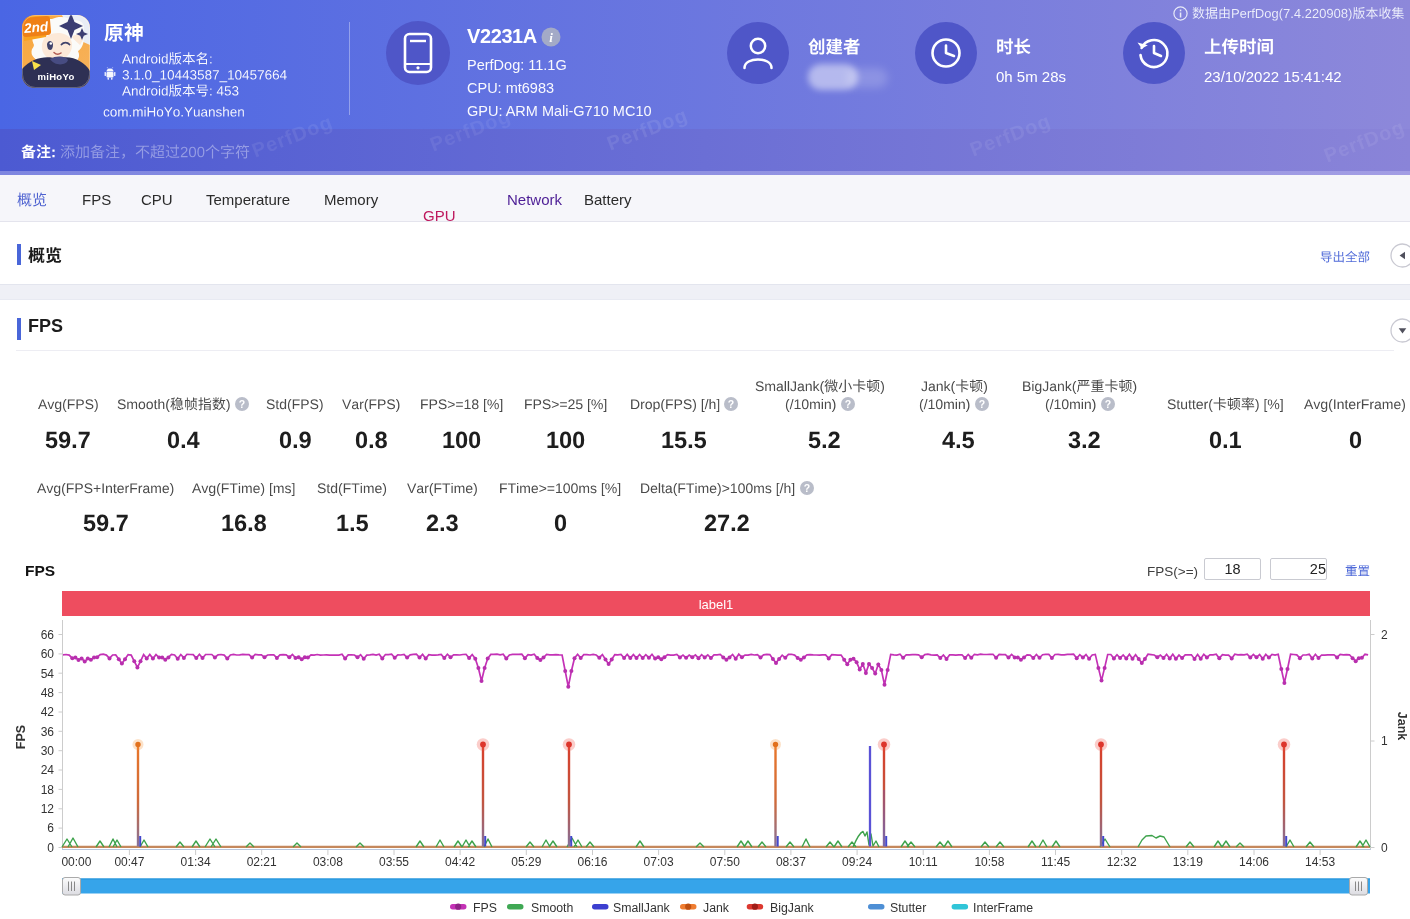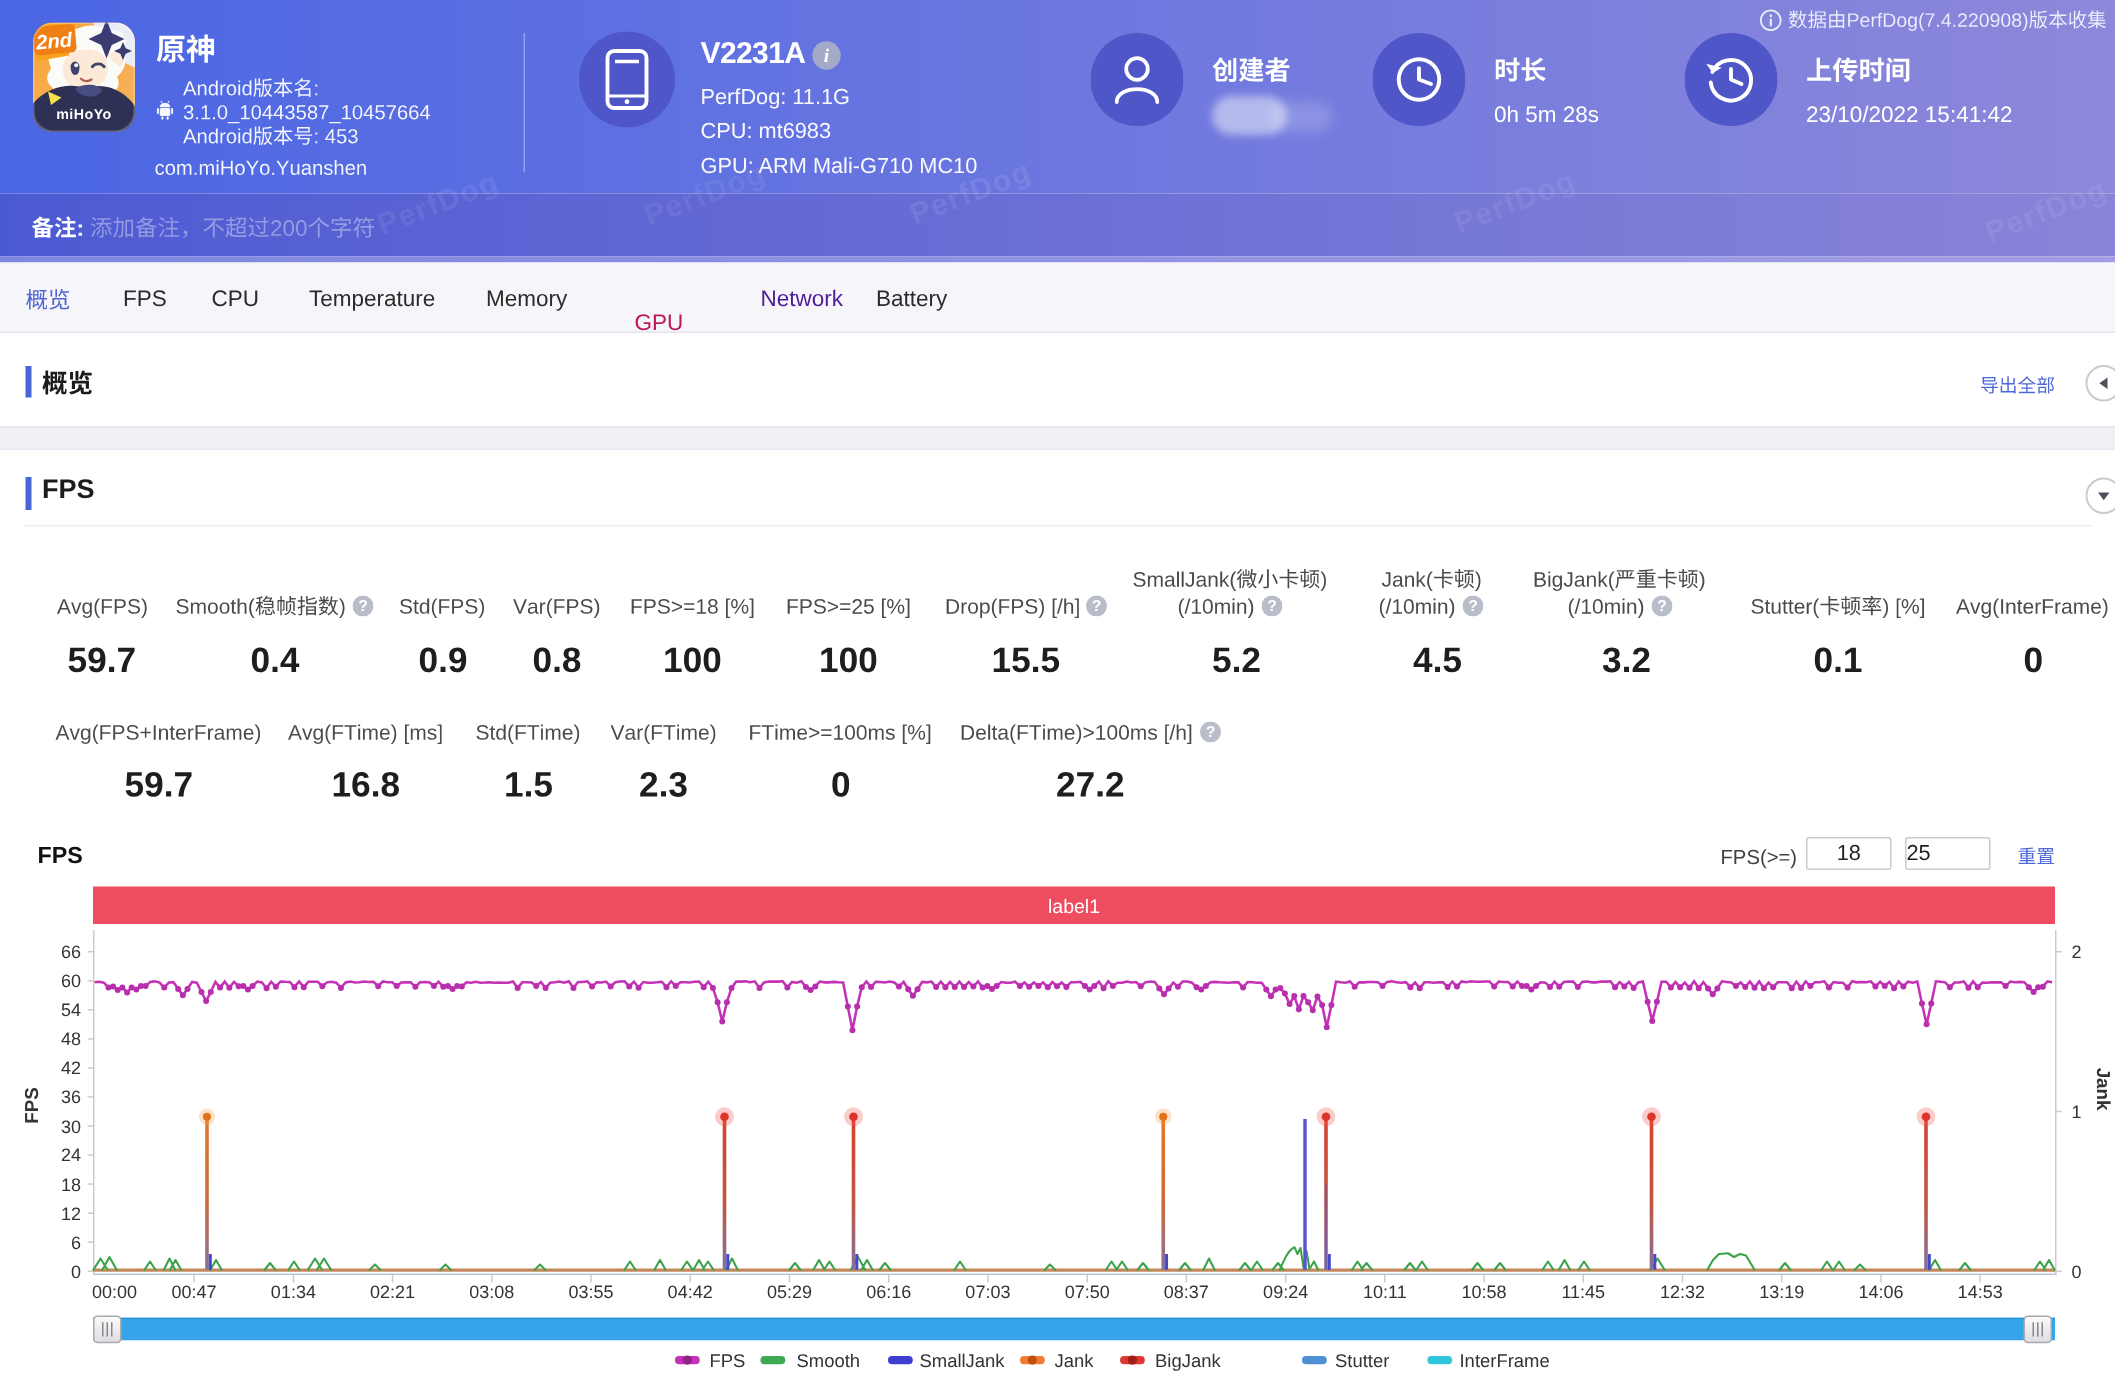--- a/index.html
+++ b/index.html
@@ -311,21 +311,21 @@
     <svg style="position:absolute;left:799.60498046875px;top:481px" width="14" height="14" viewBox="0 0 14 14">
 <circle cx="7" cy="7" r="7" fill="#b9bdc9"></circle>
 <text x="7" y="10.6" font-family="Liberation Sans, sans-serif" font-size="10.5" font-weight="bold" fill="#fff" text-anchor="middle">?</text>
     </svg>
     <svg style="position:absolute;left:704.1px;top:504.0px;overflow:visible" width="47.7" height="35.2" viewBox="0 -27.0 47.7 35.2">
       <path d="M0.8 0.0V-2.2Q1.4 -3.6 2.6 -4.9Q3.8 -6.3 5.5 -7.7Q7.2 -9.1 7.9 -10.0Q8.6 -10.9 8.6 -11.7Q8.6 -13.8 6.5 -13.8Q5.5 -13.8 4.9 -13.3Q4.4 -12.7 4.2 -11.6L1.0 -11.8Q1.2 -14.0 2.6 -15.2Q4.0 -16.4 6.5 -16.4Q9.1 -16.4 10.5 -15.2Q11.9 -14.0 11.9 -11.9Q11.9 -10.7 11.4 -9.8Q11.0 -8.9 10.3 -8.1Q9.6 -7.3 8.7 -6.7Q7.9 -6.0 7.1 -5.3Q6.3 -4.7 5.6 -4.1Q4.9 -3.4 4.6 -2.7H12.1V0.0Z M25.1 -13.6Q24.0 -11.9 23.0 -10.3Q22.1 -8.7 21.4 -7.0Q20.6 -5.4 20.2 -3.7Q19.8 -1.9 19.8 0.0H16.4Q16.4 -2.0 17.0 -3.9Q17.5 -5.8 18.5 -7.8Q19.5 -9.7 22.1 -13.5H14.1V-16.2H25.1Z M27.7 0.0V-3.5H31.1V0.0Z M33.5 0.0V-2.2Q34.1 -3.6 35.3 -4.9Q36.4 -6.3 38.2 -7.7Q39.9 -9.1 40.6 -10.0Q41.3 -10.9 41.3 -11.7Q41.3 -13.8 39.2 -13.8Q38.1 -13.8 37.6 -13.3Q37.0 -12.7 36.9 -11.6L33.6 -11.8Q33.9 -14.0 35.3 -15.2Q36.7 -16.4 39.1 -16.4Q41.7 -16.4 43.1 -15.2Q44.5 -14.0 44.5 -11.9Q44.5 -10.7 44.1 -9.8Q43.6 -8.9 42.9 -8.1Q42.2 -7.3 41.4 -6.7Q40.5 -6.0 39.7 -5.3Q38.9 -4.7 38.3 -4.1Q37.6 -3.4 37.3 -2.7H44.8V0.0Z" fill="#1e1e1e"></path>
     </svg>
     <div style="position:absolute;left:25px;top:562px;font:bold 15.5px 'Liberation Sans',sans-serif;color:#111">FPS</div>
     <div style="position:absolute;left:1147px;top:564px;font:13.5px 'Liberation Sans',sans-serif;color:#404040">FPS(&gt;=)</div>
     <div style="position:absolute;left:1204px;top:558px;width:57px;height:22px;border:1px solid #c9cad1;border-radius:2px;background:#fff;box-sizing:border-box;font:14.5px 'Liberation Sans',sans-serif;color:#222;text-align:center;line-height:20px">18</div>
-    <div style="position:absolute;left:1270px;top:558px;width:57px;height:22px;border:1px solid #c9cad1;border-radius:2px;background:#fff;box-sizing:border-box;font:14.5px 'Liberation Sans',sans-serif;color:#222;text-align:left;line-height:20px">25</div>
+    <div style="position:absolute;left:1270px;top:558px;width:57px;height:22px;border:1px solid #c9cad1;border-radius:2px;background:#fff;box-sizing:border-box;font:14.5px 'Liberation Sans',sans-serif;color:#222;text-align:right;line-height:20px">25</div>
     <svg style="position:absolute;left:1345.0px;top:560.6px;overflow:visible" width="27.0" height="18.8" viewBox="0 -14.4 27.0 18.8">
       <path d="M2.0 -6.8V-2.9H5.7V-2.0H1.6V-1.2H5.7V-0.2H0.7V0.6H11.9V-0.2H6.7V-1.2H11.1V-2.0H6.7V-2.9H10.6V-6.8H6.7V-7.5H11.8V-8.3H6.7V-9.2C8.1 -9.4 9.5 -9.5 10.6 -9.7L10.1 -10.4C8.1 -10.1 4.6 -9.8 1.7 -9.8C1.8 -9.6 1.9 -9.2 1.9 -9.0C3.1 -9.1 4.4 -9.1 5.7 -9.2V-8.3H0.7V-7.5H5.7V-6.8ZM2.9 -4.5H5.7V-3.6H2.9ZM6.7 -4.5H9.7V-3.6H6.7ZM2.9 -6.1H5.7V-5.1H2.9ZM6.7 -6.1H9.7V-5.1H6.7Z M20.6 -9.3H22.8V-8.2H20.6ZM17.7 -9.3H19.8V-8.2H17.7ZM14.9 -9.3H16.9V-8.2H14.9ZM14.9 -5.3V-0.1H13.2V0.6H24.3V-0.1H22.6V-5.3H18.7L18.9 -6.1H24.0V-6.8H19.0L19.1 -7.5H23.7V-10.0H14.0V-7.5H18.2L18.1 -6.8H13.3V-6.1H17.9L17.8 -5.3ZM15.8 -0.1V-0.9H21.7V-0.1ZM15.8 -3.4H21.7V-2.7H15.8ZM15.8 -4.0V-4.7H21.7V-4.0ZM15.8 -2.1H21.7V-1.4H15.8Z" fill="#4d68d8"></path>
     </svg>
     <svg style="position:absolute;left:0;top:0" width="1410" height="919">
       <defs>
         <linearGradient id="spkR" x1="0" y1="746" x2="0" y2="847" gradientUnits="userSpaceOnUse">
           <stop offset="0" stop-color="#d8402c"></stop>
           <stop offset="0.55" stop-color="#c25540"></stop>
           <stop offset="1" stop-color="#83719c"></stop>
         </linearGradient>

